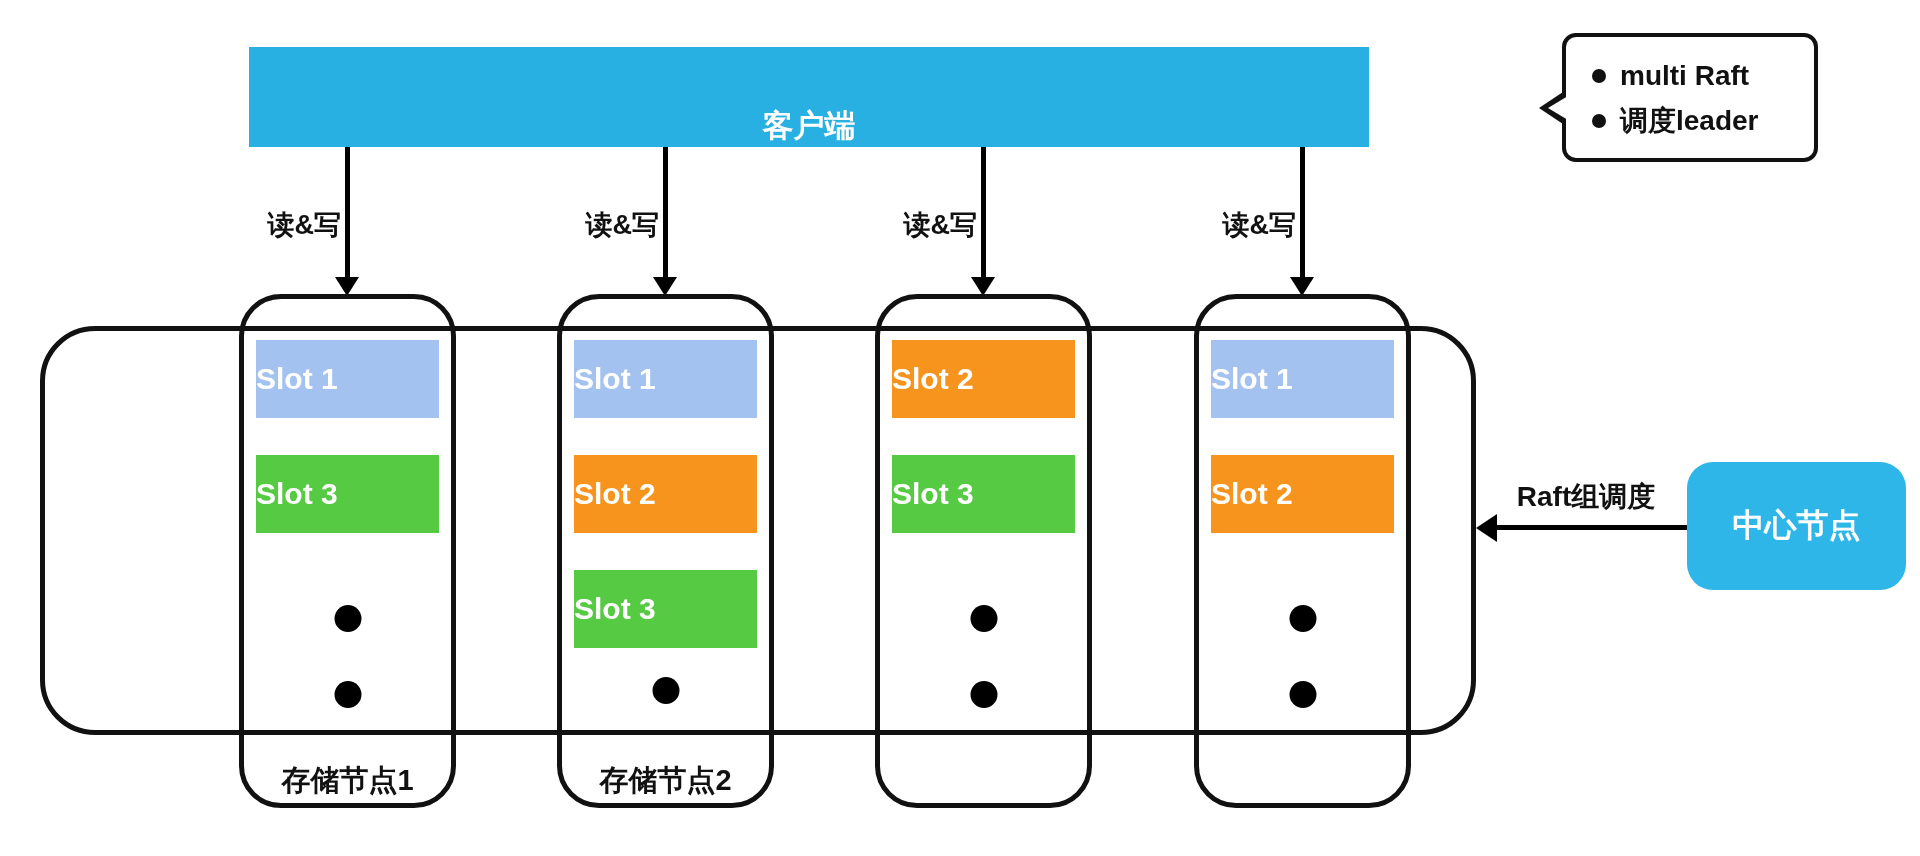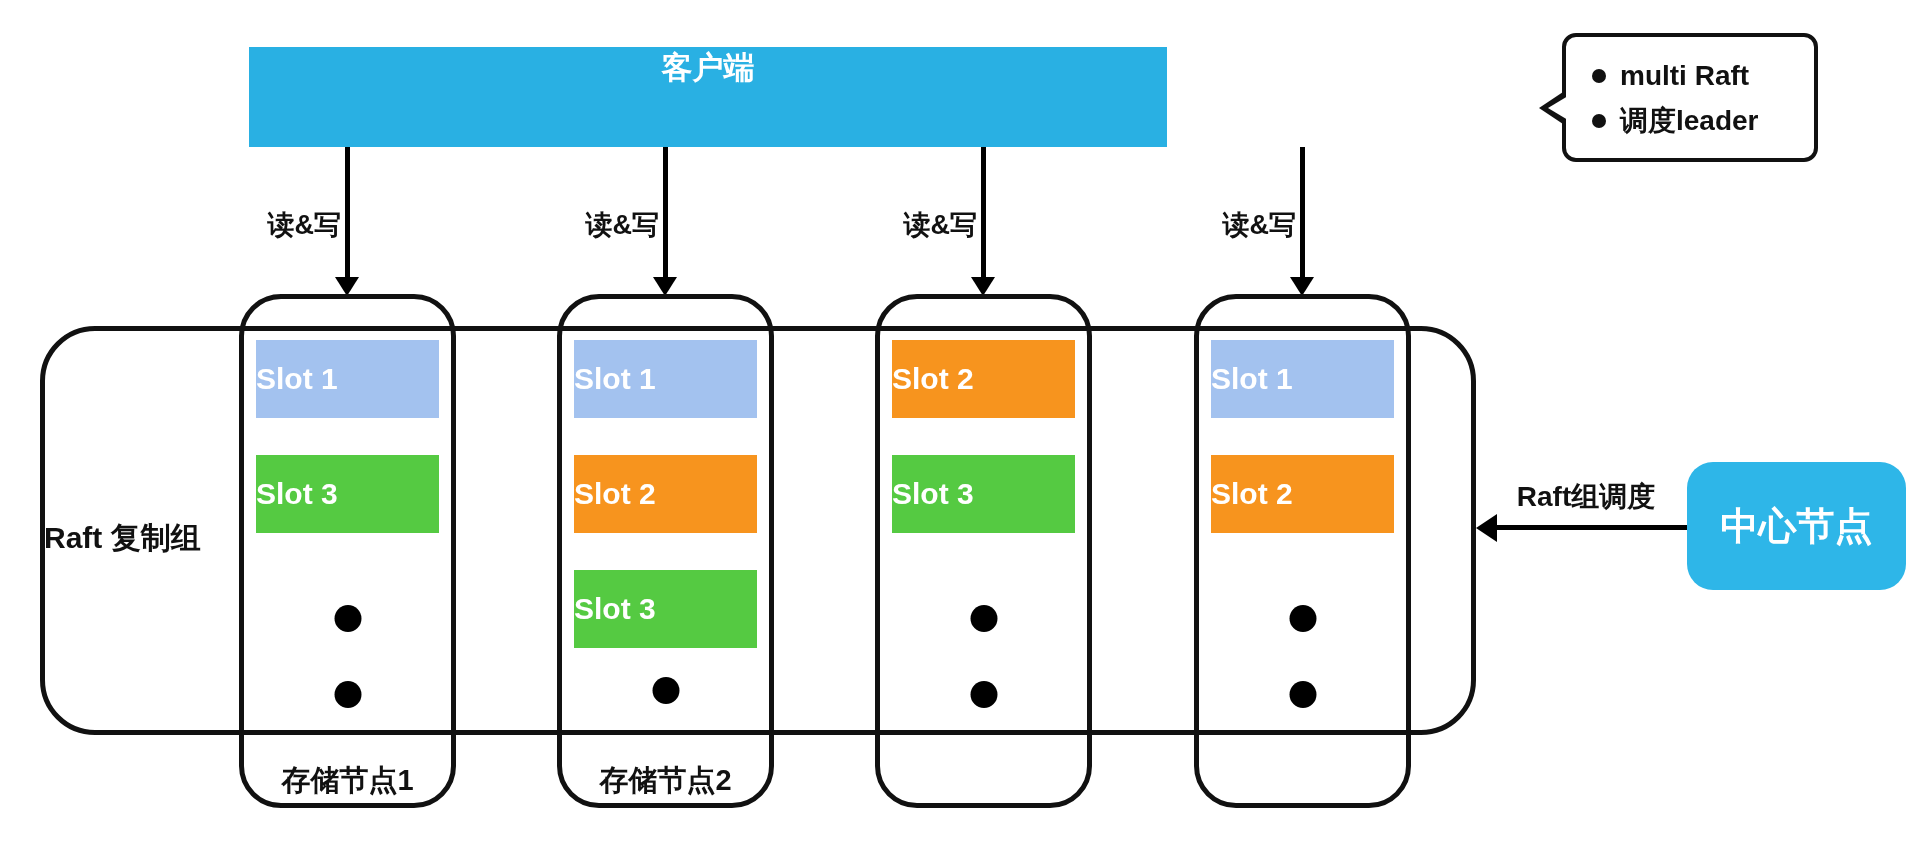--- a/index.html
+++ b/index.html
@@ -4,23 +4,23 @@
 <style>
   html,body{margin:0;padding:0;background:#fff;}
   #canvas{
     position:relative;width:1920px;height:856px;background:#ffffff;overflow:hidden;
     font-family:"Liberation Sans","DejaVu Sans",sans-serif;color:#111;
   }
   .abs{position:absolute;}
 
   
   .client-bar{
-    left:249px;top:47px;width:918px;height:100px;
+    left:249px;top:47px;width:1120px;height:100px;
     background:#29b0e3;color:#fff;font-size:31px;font-weight:bold;
-    display:flex;align-items:flex-start;justify-content:center;
+    display:flex;align-items:flex-end;justify-content:center;
   }
 
   
   .vline{top:147px;width:5px;height:132px;background:#000;}
   .vhead{top:277px;width:0;height:0;border-left:12px solid transparent;
          border-right:12px solid transparent;border-top:19px solid #000;}
   .a1 .vline{left:345px;} .a1 .vhead{left:335px;}
   .a2 .vline{left:663px;} .a2 .vhead{left:653px;}
   .a3 .vline{left:981px;} .a3 .vhead{left:971px;}
   .a4 .vline{left:1300px;} .a4 .vhead{left:1290px;}
@@ -61,21 +61,21 @@
   .tail-inner{position:absolute;left:-18px;top:59px;width:0;height:0;
     border-top:12px solid transparent;border-bottom:12px solid transparent;border-right:20px solid #fff;}
 
   
   .sched-label{left:1480px;top:478px;width:212px;text-align:center;font-size:28px;font-weight:bold;}
   .sched-line{left:1494px;top:525px;width:193px;height:5px;background:#000;}
   .sched-head{left:1476px;top:514px;width:0;height:0;
     border-top:14px solid transparent;border-bottom:14px solid transparent;border-right:21px solid #000;}
   .center-node{
     left:1687px;top:462px;width:219px;height:128px;background:#2eb6e8;
-    border-radius:26px;color:#fff;font-size:38px;font-weight:bold;
+    border-radius:26px;color:#fff;font-size:32px;font-weight:bold;
     display:flex;align-items:center;justify-content:center;
   }
 </style>
 </head>
 <body>
 
 <div id="canvas">
 
   <div class="abs client-bar" style="background: rgb(41, 176, 227);">
     <span>客户端</span>
@@ -149,21 +149,20 @@
         </div>
         <div class="slot" style="background: rgb(247, 148, 30);">
           <span>Slot 2</span>
         </div>
       </div>
   <div class="dot" style="top: 306px;"></div>
       <div class="dot" style="top: 382px;"></div>
     </div>
 
   <div class="abs raft-box"></div>
-  <div class="abs raft-label">Raft 复制组</div>
 
   <div class="abs callout">
     <div class="tail-outer"></div>
     <div class="tail-inner"></div>
     <div class="callout-item">
       <span class="callout-bullet"></span>
       <span>multi Raft</span>
     </div>
     <div class="callout-item">
       <span class="callout-bullet"></span>

